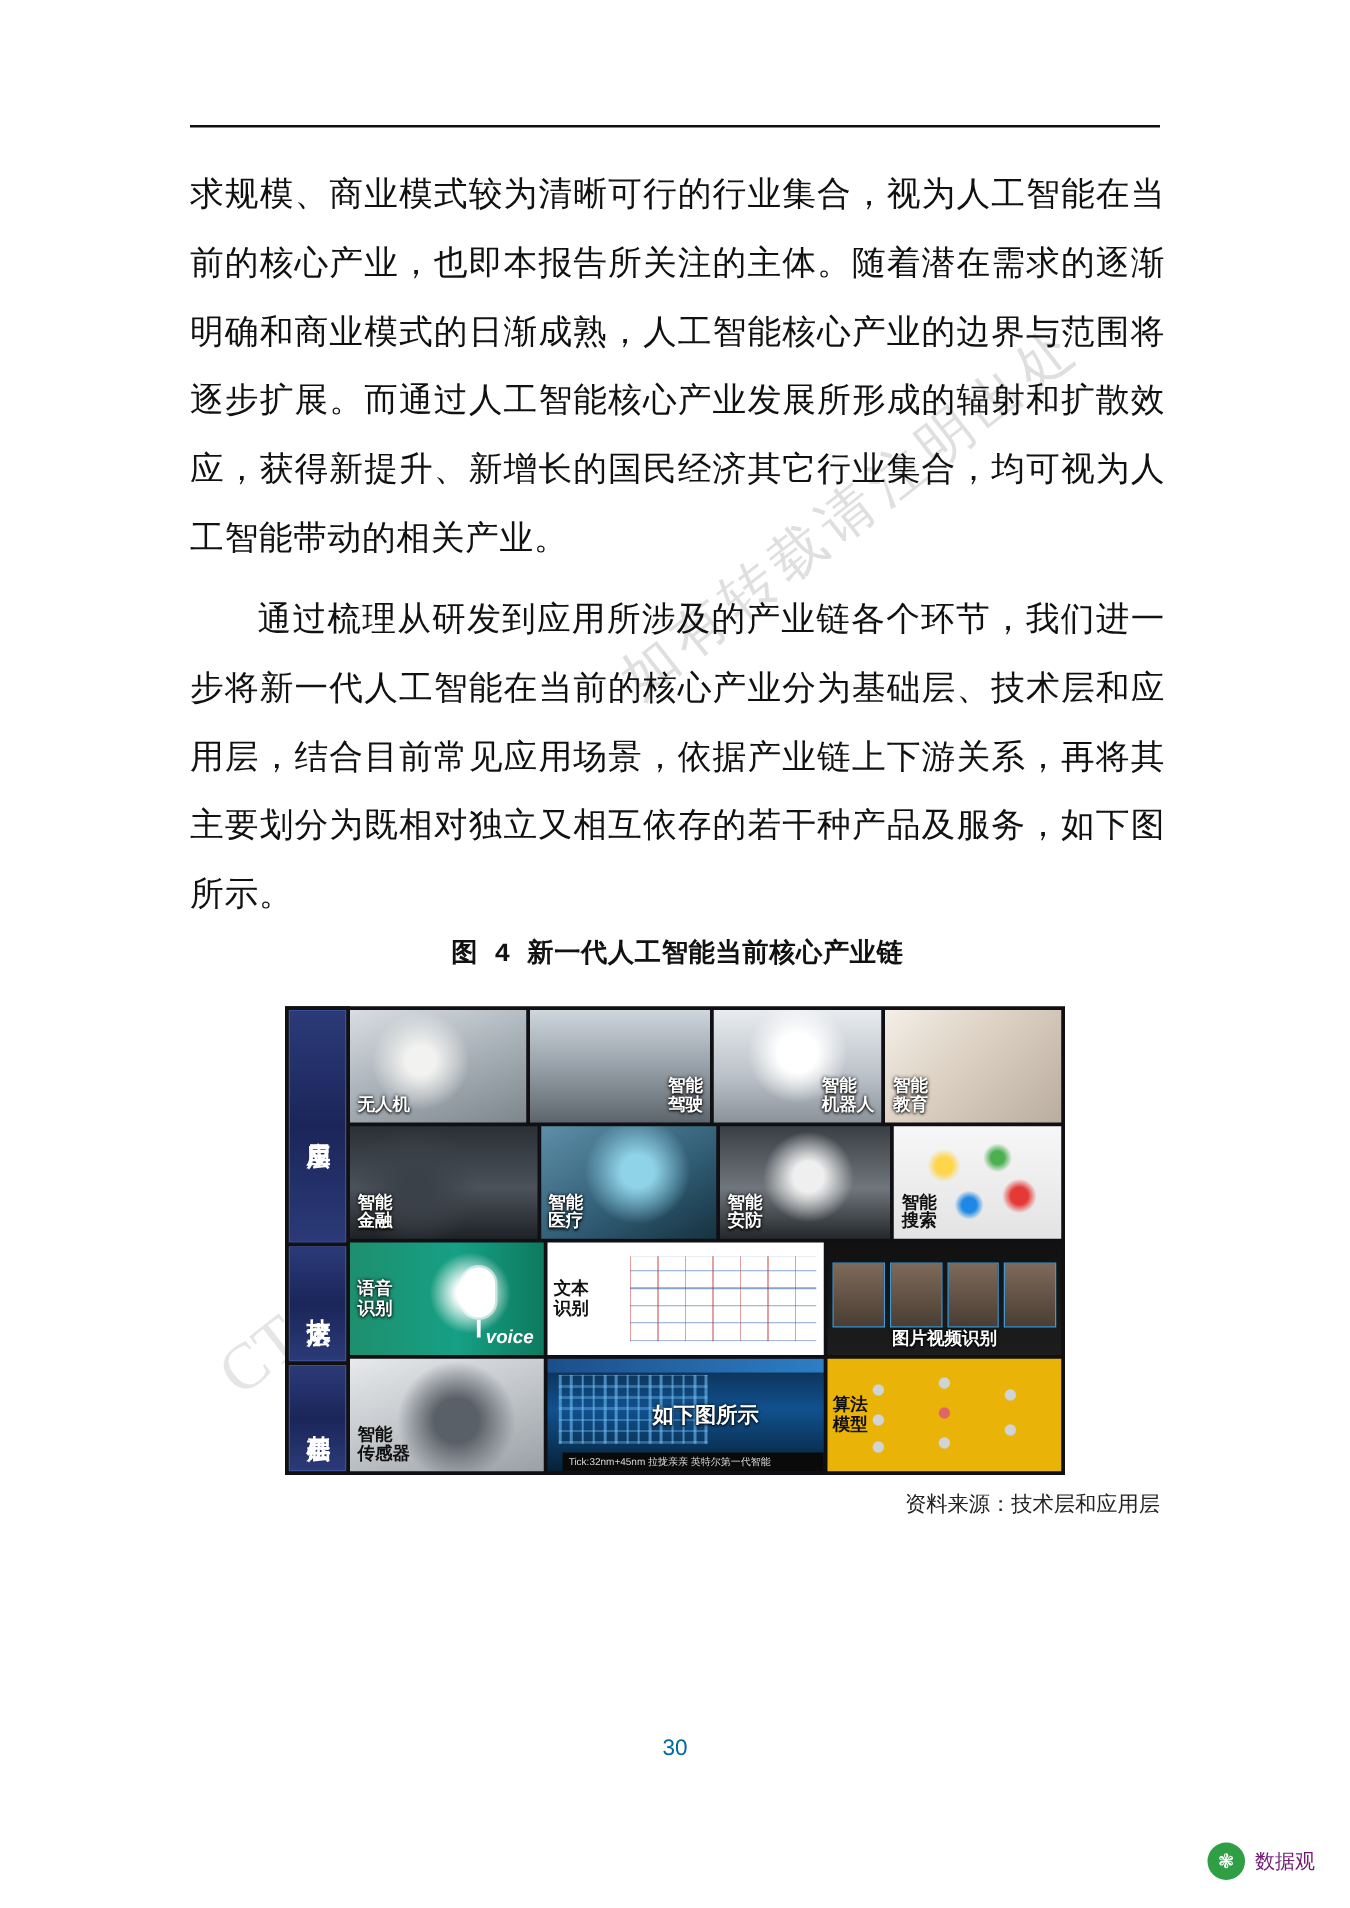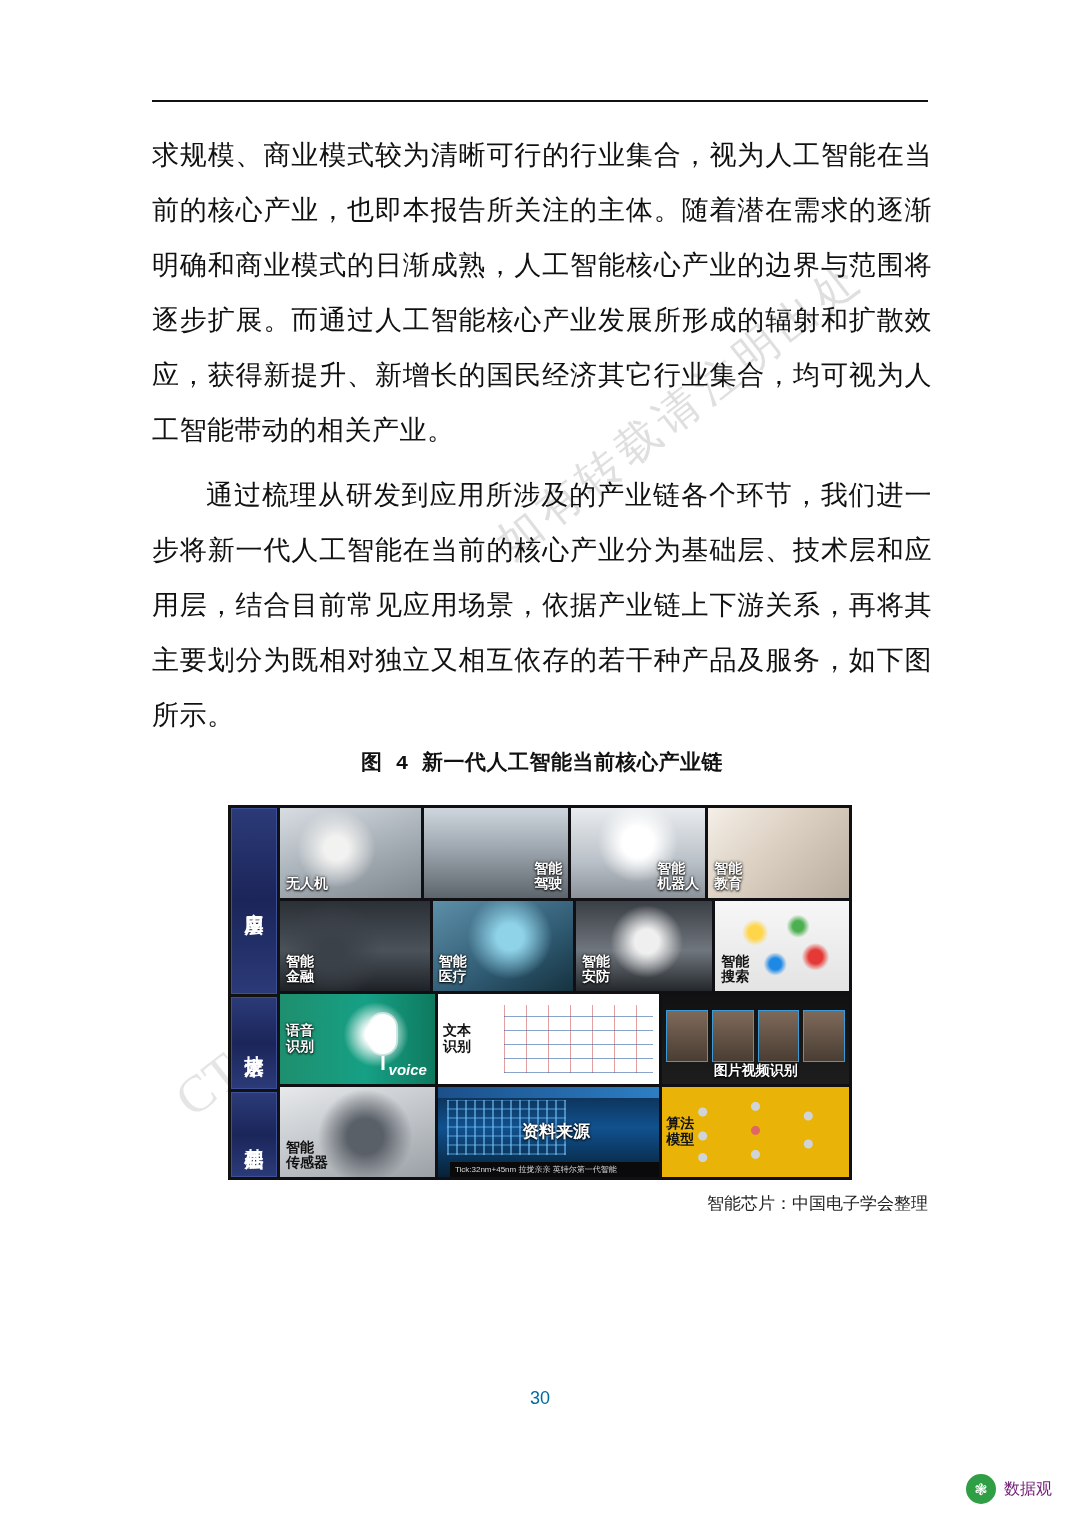--- a/index.html
+++ b/index.html
@@ -399,34 +399,34 @@
       </div>
 
       <div class="grid-row">
         <div class="cell bg-sensor" style="flex:1.12">
           <span class="lbl bl dark" style="color:#111;text-shadow:none;white-space:pre-line">智能
 传感器</span>
         </div>
         <div class="cell bg-chip" style="flex:1.6">
           <span class="topbar-thin"></span>
           <span class="chip-grid"></span>
-          <span class="lbl" style="left:38%;top:50%;transform:translateY(-50%);font-size:17px">资料来源</span>
+          <span class="lbl" style="left:38%;top:50%;transform:translateY(-50%);font-size:17px">如下图所示</span>
           <span class="chip-foot">Tick:32nm+45nm 拉拢亲亲  英特尔第一代智能</span>
         </div>
         <div class="cell bg-algo" style="flex:1.35">
           <span class="algo-net"></span>
           <span class="lbl cl dark" style="left:4px;white-space:pre-line">算法
 模型</span>
         </div>
       </div>
 
     </div>
   </div>
 
-  <div class="source">智能芯片：中国电子学会整理</div>
+  <div class="source">资料来源：技术层和应用层</div>
 
 
   <div class="page-number">30</div>
 
   <div class="footer-badge">
     <div class="badge-circle">❃</div>
     <div class="badge-text">数据观</div>
   </div>
 
 </div>

